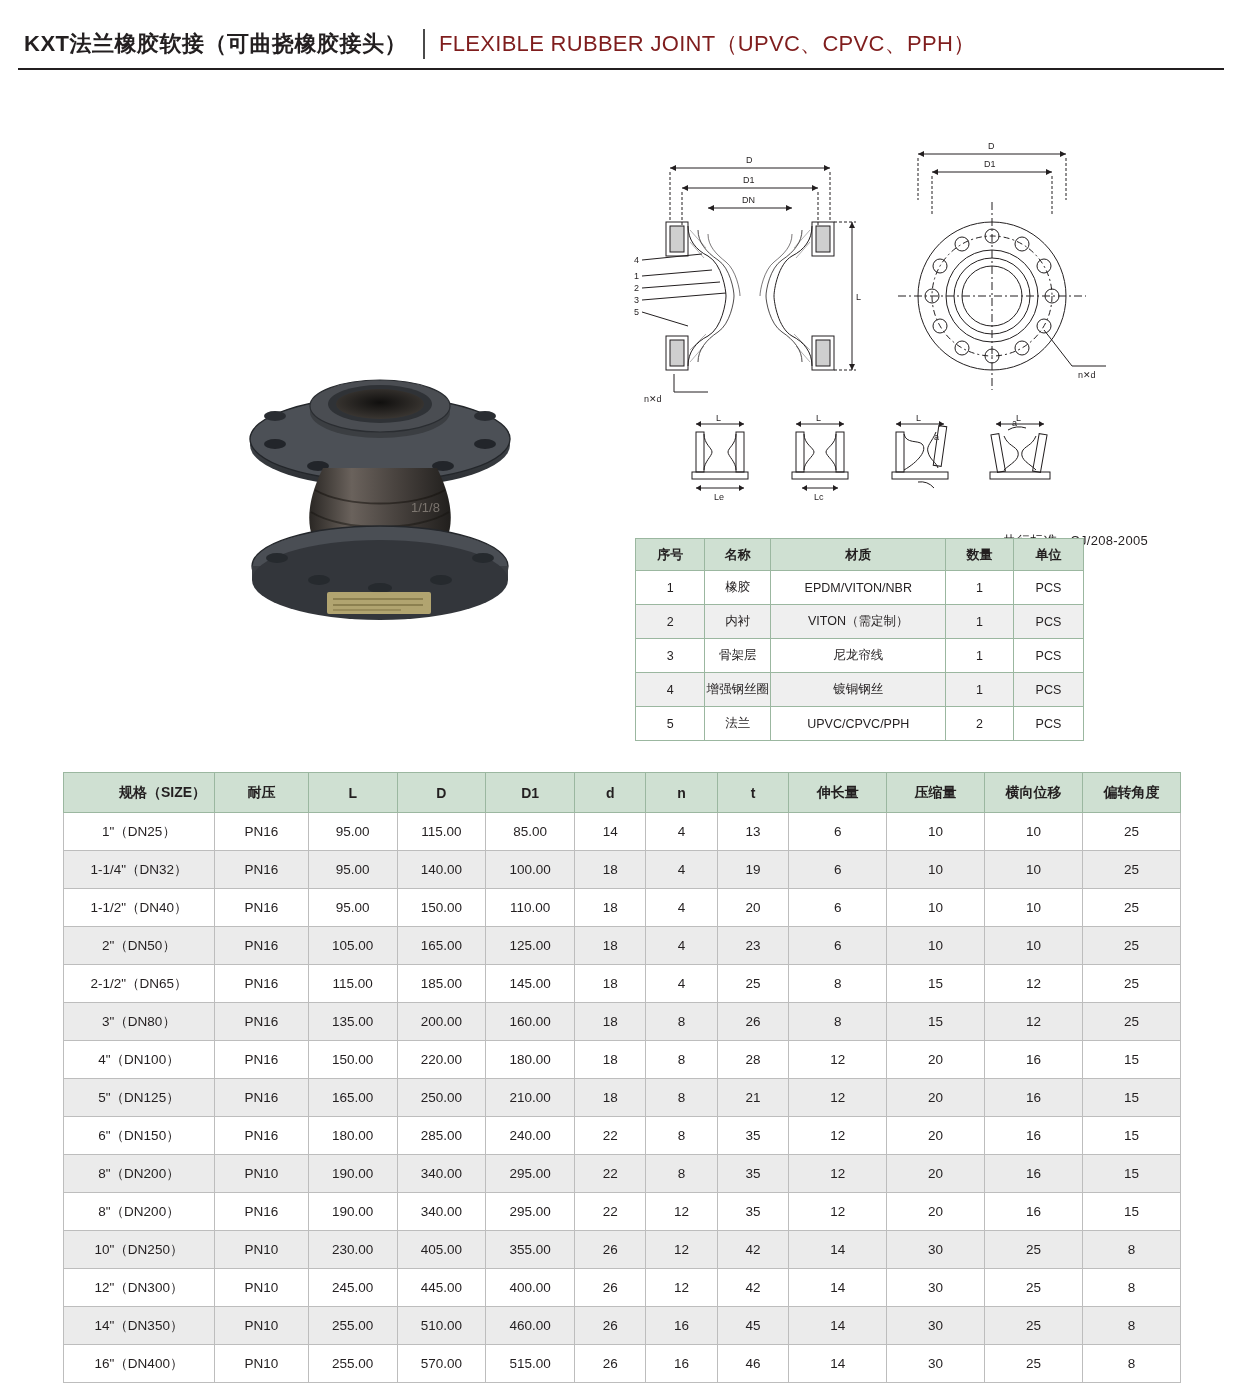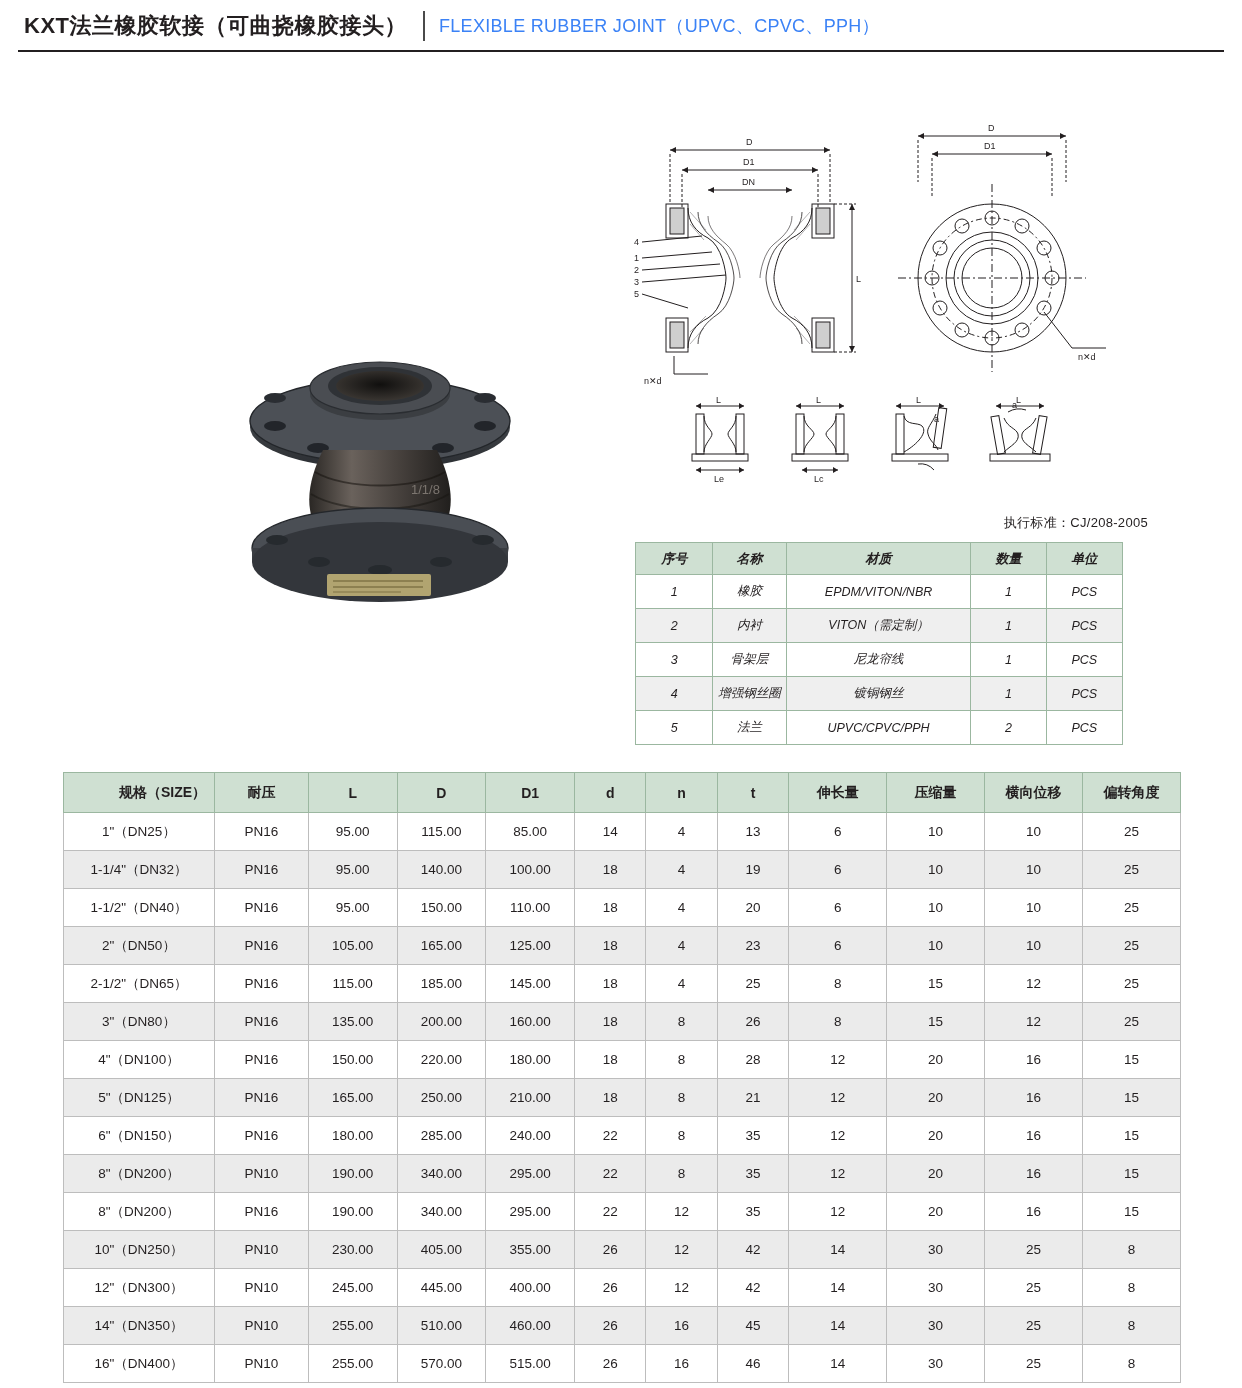--- a/index.html
+++ b/index.html
@@ -15,37 +15,38 @@
   }
 
   
   .header {
     position: relative;
     width: 1242px;
     height: 52px;
     padding: 0 24px;
     display: flex;
     align-items: center;
+    margin-top: 18px;
   }
   .header-cn {
     font-size: 22px;
     font-weight: bold;
     letter-spacing: .5px;
     color: #231f20;
     white-space: nowrap;
   }
   .header-divider {
     width: 2px;
     height: 30px;
     background: #4a4a4a;
     margin: 0 14px 0 16px;
   }
   .header-en {
-    font-size: 18px;
-    color: #3b82f6;
+    font-size: 22px;
+    color: #7f1d1d;
     white-space: nowrap;
     letter-spacing: .3px;
   }
   .header-rule {
     position: absolute;
     left: 18px;
     right: 18px;
     bottom: 0;
     height: 2px;
     background: #231f20;
@@ -81,25 +82,24 @@
     top: 462px;
     font-size: 13px;
     color: #231f20;
     letter-spacing: .3px;
   }
 
   
   .parts-table {
     position: absolute;
     left: 635px;
-    top: 490px;
-    width: 488px;
+    top: 468px;
+    width: 449px;
     border-collapse: collapse;
     font-size: 12.5px;
-    font-style: italic;
   }
   .parts-table th, .parts-table td {
     border: 1px solid #9bb7a0;
     text-align: center;
     height: 34px;
     font-weight: normal;
     color: #231f20;
   }
   .parts-table thead th {
     background: #cfe0d2;

